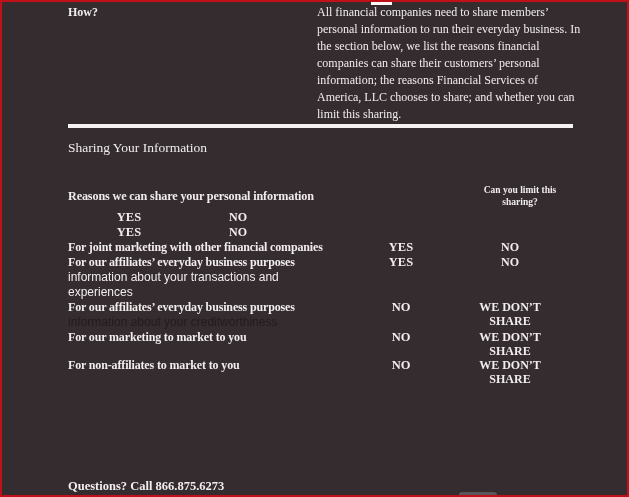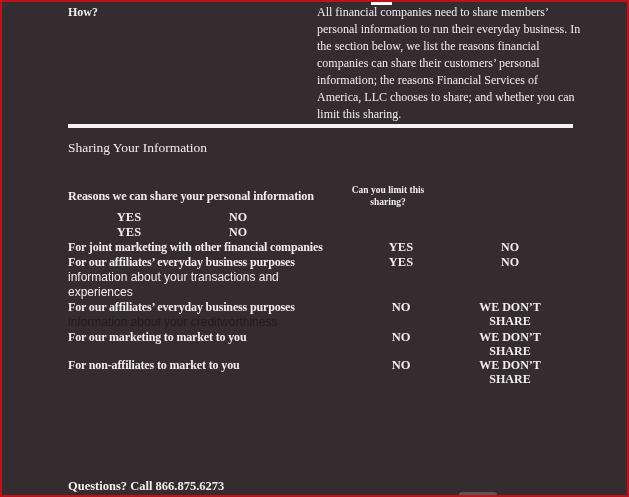--- a/index.html
+++ b/index.html
@@ -29,21 +29,21 @@
     position:absolute; left:66px; top:122px; width:505px; height:4px;
     background:#f6f2f2;
   }
   .section-title {
     position:absolute; left:66px; top:138px;
     font-weight:normal; font-size:13.5px;
   }
   .table {
     position:absolute; left:66px; top:181px; width:500px;
   }
-  .hrow { display:flex; align-items:center; min-height:27px; }
+  .hrow { display:flex; align-items:center; min-height:27px;justify-content:space-between; }
   .h1 {
     width:272px; font-weight:bold; font-size:12.2px; white-space:nowrap;
     letter-spacing:-0.15px;
   }
   .h2 {
     width:122px; text-align:center; font-weight:bold; font-size:9.5px;
     line-height:11.5px; letter-spacing:-0.1px;
   }
   .h3 { width:96px; text-align:center; font-weight:bold; font-size:9.5px; line-height:11.5px; }
   .h3 .h3i { display:inline-block; width:90px; }

